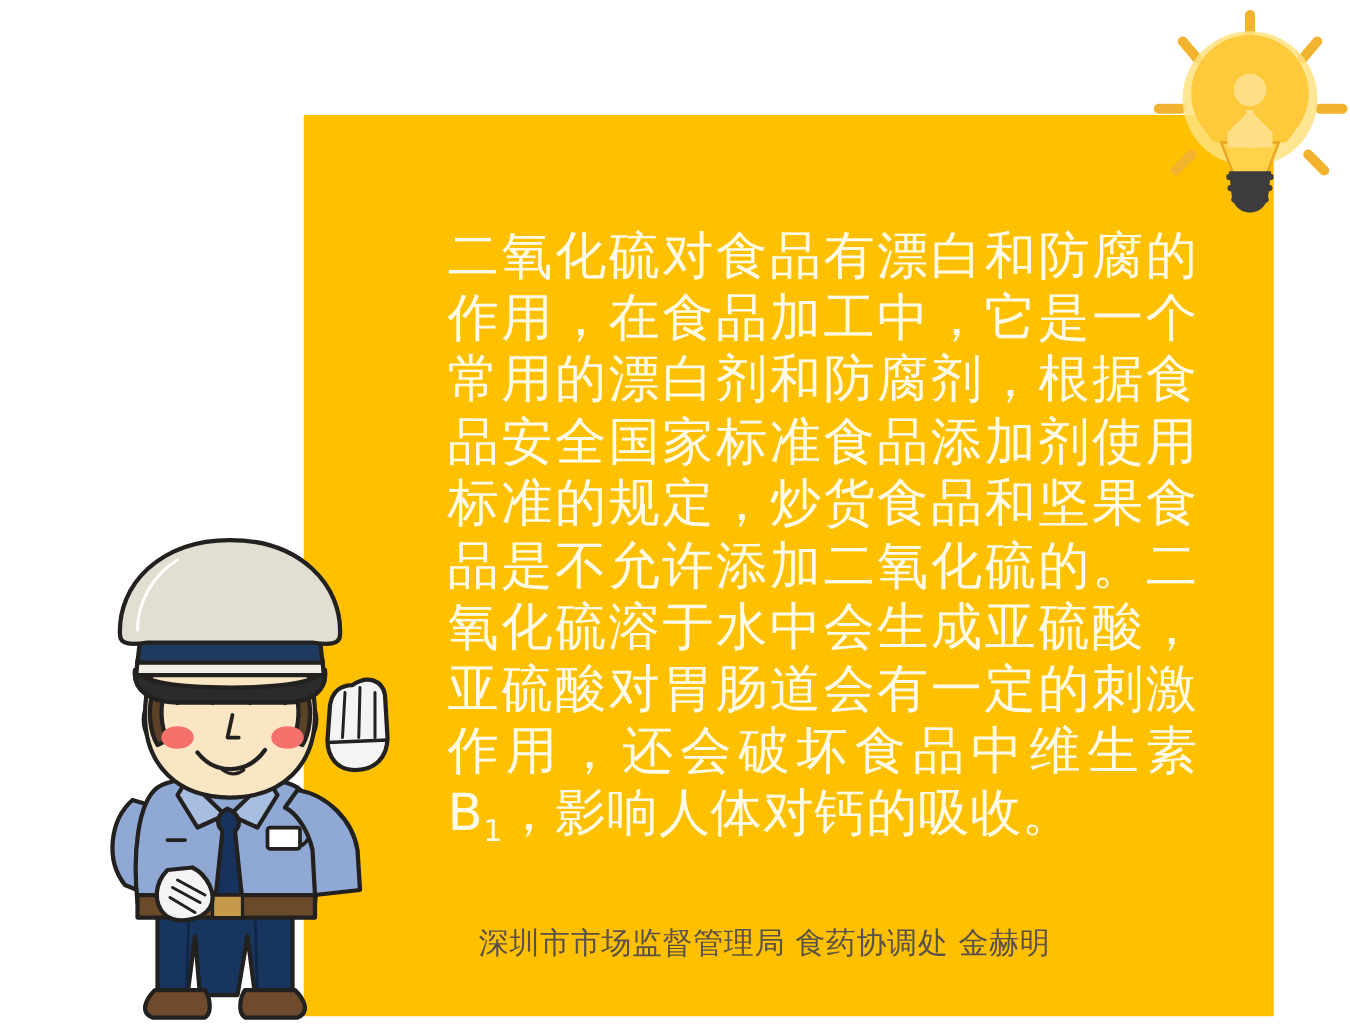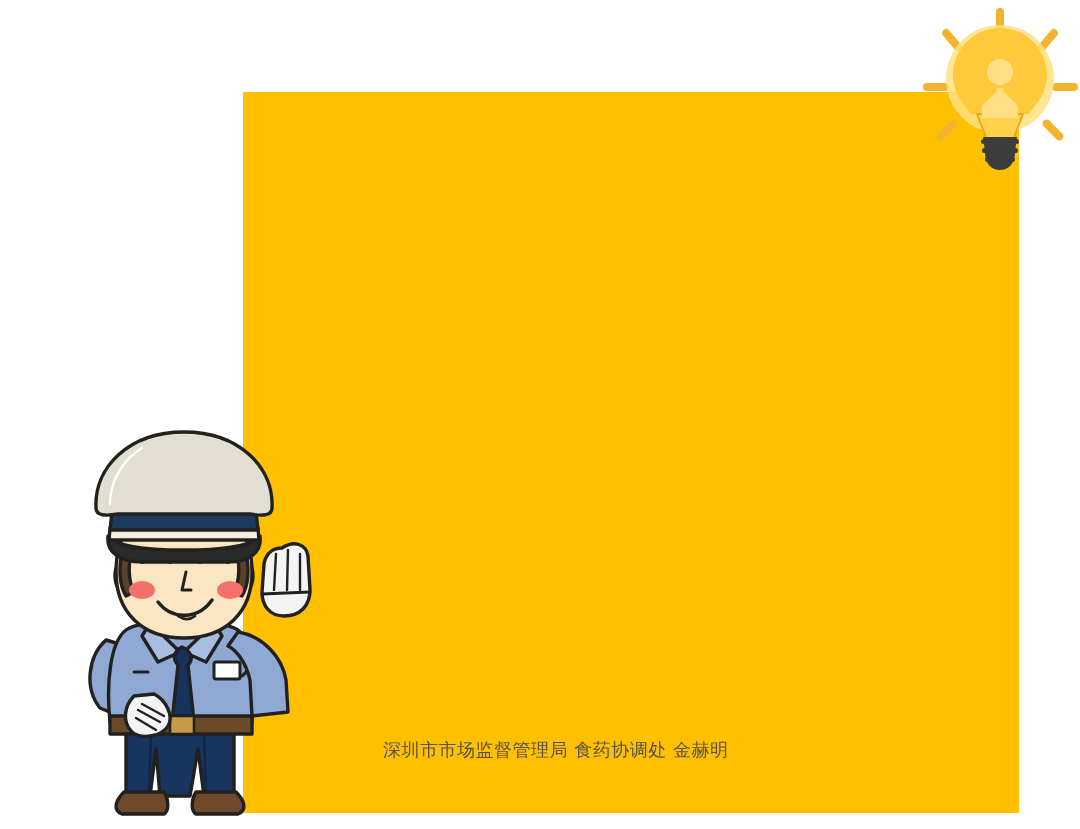--- a/index.html
+++ b/index.html
@@ -51,21 +51,21 @@
     vertical-align: sub;
     line-height: 0;
   }
 
   
   #attribution {
     position: absolute;
     left: 140px;
     top: 646px;
     color: #5b5247;
-    font-size: 18px;
+    font-size: 24px;
     letter-spacing: 0.5px;
     font-family: "DejaVu Sans", "Liberation Sans", sans-serif;
     white-space: nowrap;
   }
 
   
   #bulb-icon {
     position: absolute;
     left: 921px;
     top: 0px;
@@ -84,20 +84,21 @@
   }
   #officer svg { display: block; width: 290px; height: 425px; }
 </style>
 </head>
 <body>
 
 <div id="poster">
 
   <div id="yellow-card">
 
+    <div id="body-copy"><span>二氧化硫对食品有漂白和防腐的作用，在食品加工中，它是一个常用的漂白剂和防腐剂，根据食品安全国家标准食品添加剂使用标准的规定，炒货食品和坚果食品是不允许添加二氧化硫的。二氧化硫溶于水中会生成亚硫酸，亚硫酸对胃肠道会有一定的刺激作用，还会破坏食品中维生素B</span><span class="sub">1</span><span>，影响人体对钙的吸收。</span></div>
 
     <div id="attribution">深圳市市场监督管理局 食药协调处  金赫明</div>
 
   </div>
 
   <div id="bulb-icon">
     <svg viewBox="0 0 160 175" xmlns="http://www.w3.org/2000/svg">
       <g fill="#f2b42e">
         <rect x="75" y="8" width="8" height="26" rx="4"></rect>
         <rect x="27" y="27" width="8" height="26" rx="4" transform="rotate(-40 31 40)"></rect>

